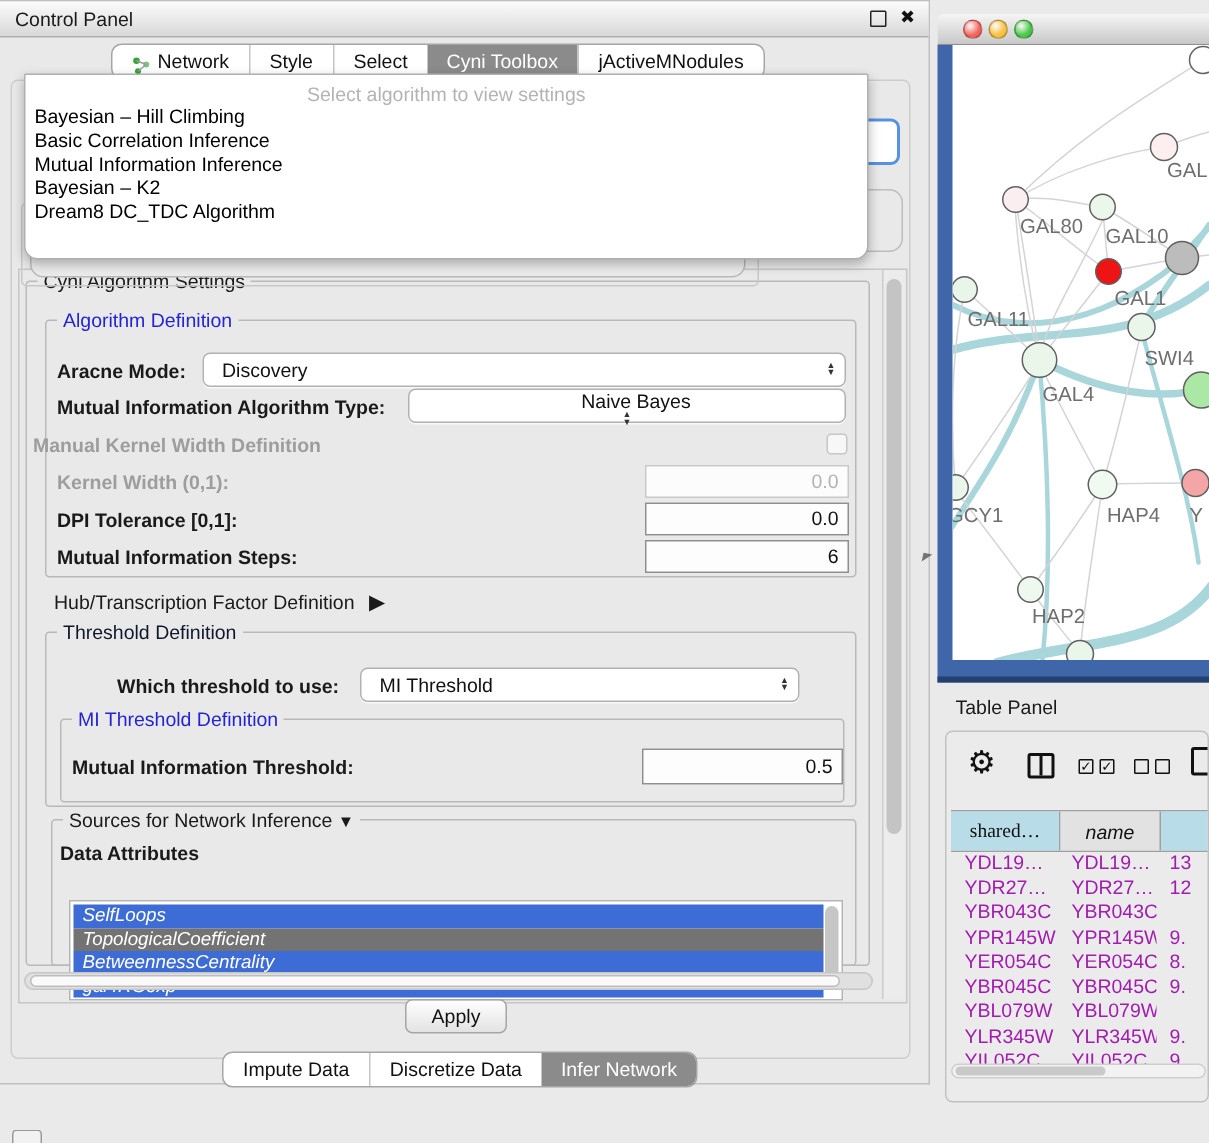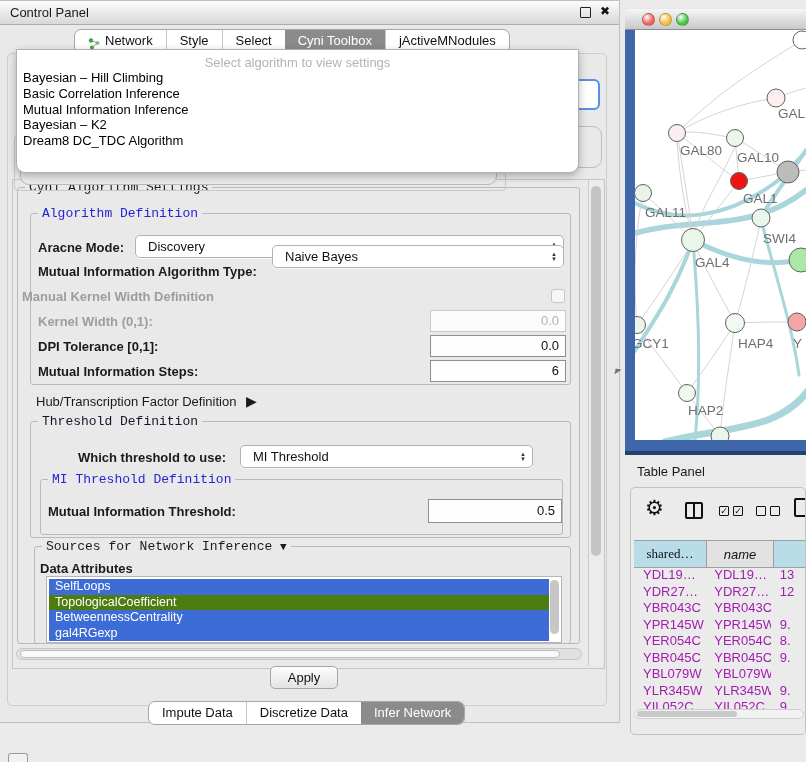--- a/index.html
+++ b/index.html
@@ -25,21 +25,21 @@
   
   .content-border{left:7px;top:52px;width:598px;height:651px;border:1px solid #cdcdcd;border-radius:5px;background:#e9e9e9;}
   .viewport-border{left:12px;top:178px;width:591px;height:488px;border:1px solid #c6c6c6;background:#e9e9e9;}
   
   .vscroll{left:588px;top:179px;width:15px;height:486px;background:#ececec;border-left:1px solid #cbcbcb;box-sizing:border-box;}
   .vthumb{left:2px;top:6px;width:10px;height:370px;background:#c4c4c4;border-radius:6px;}
   .hscroll{left:16px;top:647px;width:566px;height:12px;background:#e0e0e0;border:1px solid #c6c6c6;border-radius:7px;box-sizing:border-box;}
   .hthumb{left:3px;top:1px;width:540px;height:8px;background:#fafafa;border:1px solid #bdbdbd;border-radius:5px;box-sizing:border-box;}
   
   .fs{border:1px solid #b9b9b9;border-radius:3px;box-sizing:border-box;}
-  .legend{position:absolute;top:-8px;left:7px;background:#e9e9e9;padding:0 4px;font-size:13px;color:#1a1a1a;white-space:nowrap;font-family:Liberation Mono, monospace;}
+  .legend{position:absolute;top:-8px;left:7px;background:#e9e9e9;padding:0 4px;font-size:13px;color:#1a1a1a;white-space:nowrap;}
   .legend.blue{color:#2424d6;}
   .legend.green{color:#0f172a;}
   .lbl{font-size:13px;font-weight:bold;color:#1a1a1a;white-space:nowrap;}
   .lbl.dis{color:#9d9d9d;}
   .plain{font-size:13px;color:#1a1a1a;white-space:nowrap;}
   
   .combo{background:#fff;border:1px solid #b2b2b2;border-radius:5px;box-sizing:border-box;height:23px;
     display:flex;align-items:center;box-shadow:0 1px 0 rgba(255,255,255,.7);}
   .combo .val{flex:1;font-size:13px;color:#111;padding-left:12px;}
   .stepper{width:18px;display:flex;flex-direction:column;align-items:center;justify-content:center;line-height:5px;}
@@ -155,21 +155,21 @@
     </div>
     <span class="abs lbl" style="left:38px;top:239px;">Aracne Mode:</span>
     <div class="abs combo" style="left:135px;top:234px;width:429px;">
       <span class="val">Discovery</span>
       <span class="stepper">
           <span>▲</span>
           <span>▼</span>
         </span>
     </div>
     <span class="abs lbl" style="left:38px;top:263px;">Mutual Information Algorithm Type:</span>
-    <div class="abs combo" style="left:272px;top:244px;width:292px;">
+    <div class="abs combo" style="left:272px;top:258px;width:292px;flex-direction:column;">
       <span class="val">Naive Bayes</span>
       <span class="stepper">
           <span>▲</span>
           <span>▼</span>
         </span>
     </div>
     <span class="abs lbl dis" style="left:22px;top:288px;text-align:right;">Manual Kernel Width Definition</span>
     <div class="abs checkbox" style="left:551px;top:288px;"></div>
     <span class="abs lbl dis" style="left:38px;top:313px;">Kernel Width (0,1):</span>
     <div class="abs inp dis" style="left:430px;top:309px;width:136px;">0.0</div>
@@ -200,24 +200,24 @@
     <span class="abs lbl" style="left:48px;top:503px;">Mutual Information Threshold:</span>
     <div class="abs inp" style="left:428px;top:498px;width:134px;height:24px;line-height:22px;">0.5</div>
 
     <div class="abs fs" style="left:34px;top:545px;width:537px;height:98px;">
       <span class="legend">
         <span>Sources for Network Inference</span>
         <span style="font-size:11px;">▼</span>
       </span>
     </div>
     <span class="abs lbl" style="left:40px;top:560px;">Data Attributes</span>
-    <div class="abs attr-list" style="left:46px;top:575px;width:516px;height:67px;">
+    <div class="abs attr-list" style="left:46px;top:599px;width:516px;height:67px;font-style:italic;">
       <div id="attr-items">
           <div class="attr-item" style="background: rgb(61, 108, 214);">SelfLoops</div>
-          <div class="attr-item" style="background: #4d7c0f;">TopologicalCoefficient</div>
+          <div class="attr-item" style="background: #737373;">TopologicalCoefficient</div>
           <div class="attr-item" style="background: rgb(61, 108, 214);">BetweennessCentrality</div>
           <div class="attr-item" style="background: rgb(61, 108, 214);">gal4RGexp</div>
         </div>
       <div class="list-scroll">
           <div class="list-thumb"></div>
         </div>
     </div>
 
     <div class="abs hscroll">
         <div class="abs hthumb"></div>

